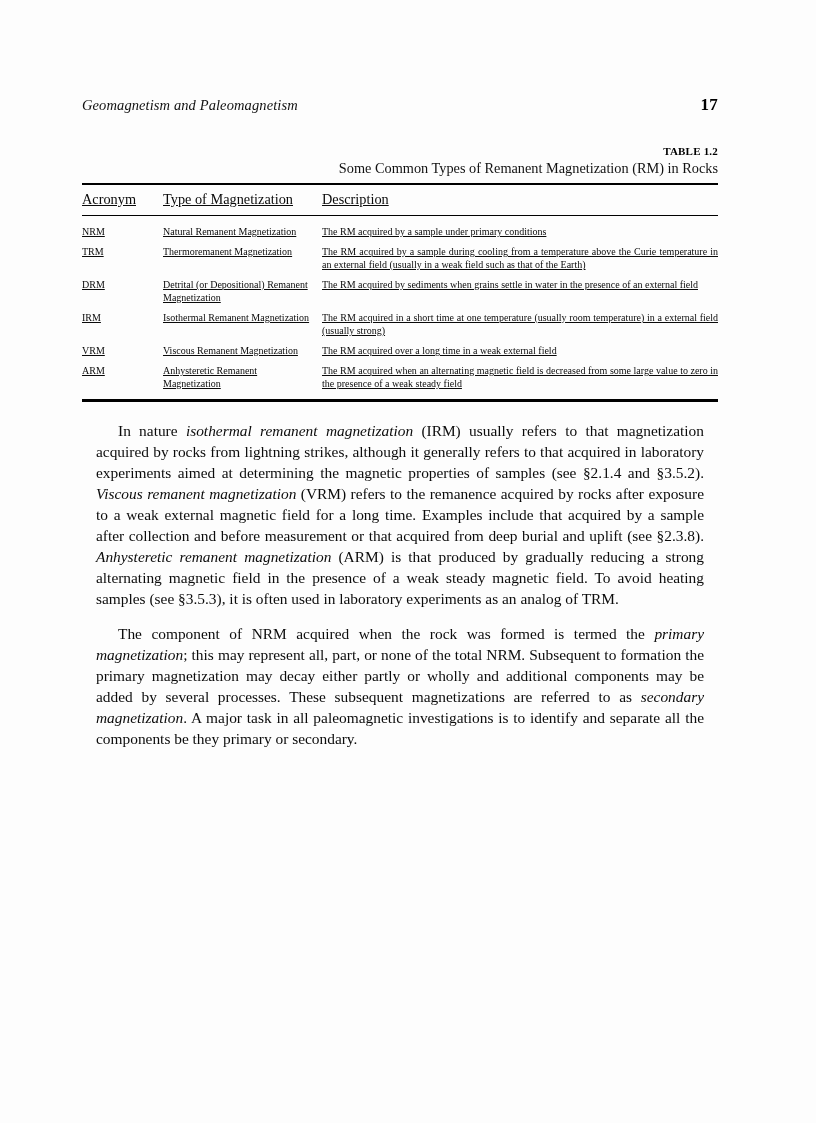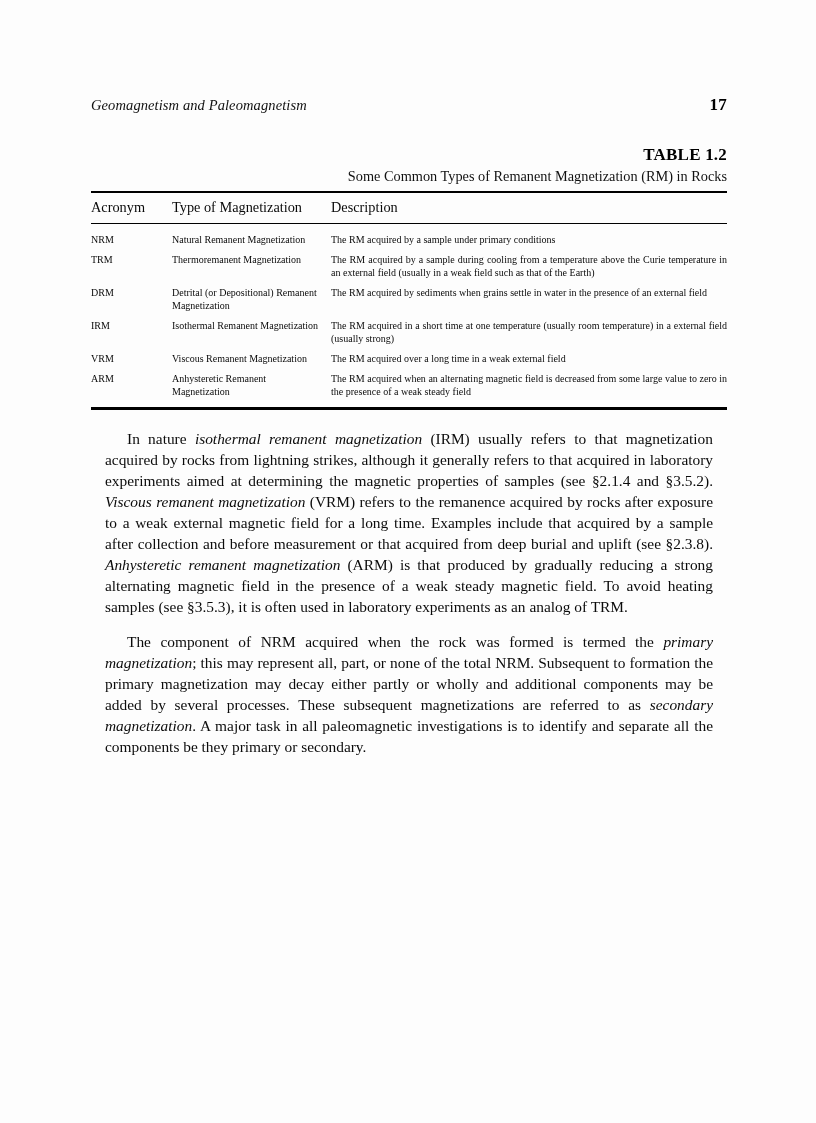--- a/index.html
+++ b/index.html
@@ -13,21 +13,21 @@
   }
   .page {
     position: relative;
     width: 816px;
     height: 1123px;
     background: #fdfdfd;
     overflow: hidden;
   }
   .content {
     position: absolute;
-    left: 91px;
+    left: 82px;
     top: 95px;
     width: 636px;
   }
 
   
   .running-head {
     display: flex;
     align-items: baseline;
     justify-content: space-between;
     height: 20px;
@@ -45,21 +45,21 @@
     letter-spacing: .3px;
   }
 
   
   .table-block {
     margin-top: 30px;
   }
   .table-number {
     text-align: right;
     font-weight: bold;
-    font-size: 17px;
+    font-size: 11px;
     letter-spacing: .2px;
     color: #000;
   }
   .table-caption {
     text-align: right;
     font-size: 14.3px;
     margin-top: 3px;
     color: #111;
   }
   .rule-top {
@@ -70,20 +70,21 @@
     border-top: 1px solid #000;
   }
   .rule-bottom {
     border-top: 3.4px solid #000;
   }
 
   table.rm {
     width: 100%;
     border-collapse: collapse;
     table-layout: fixed;
+    text-decoration: underline;
   }
   table.rm col.c-acr   { width: 81px; }
   table.rm col.c-type  { width: 159px; }
   table.rm col.c-desc  { width: 396px; }
 
   table.rm th {
     font-weight: normal;
     text-align: left;
     font-size: 14.3px;
     padding: 6px 0 7px 0;

